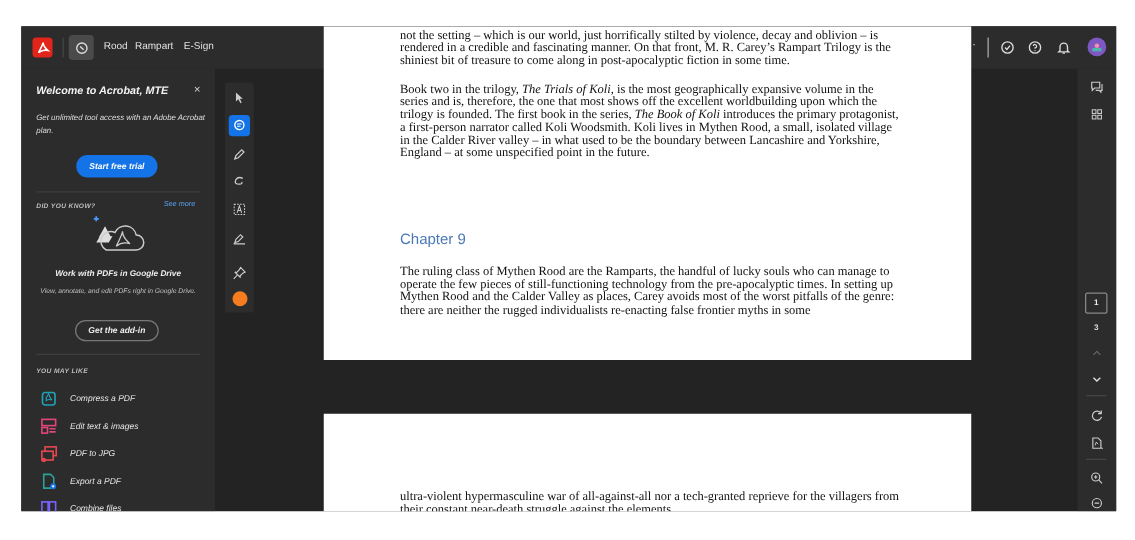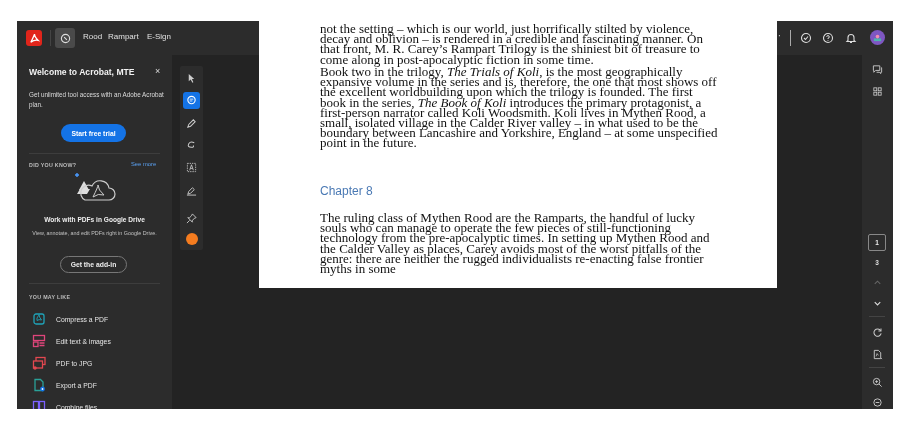--- a/index.html
+++ b/index.html
@@ -19,21 +19,21 @@
   .breadcrumb .file { font-size: 8px; font-weight: bold; color: #fff; }
   .breadcrumb .ext { font-size: 5px; color: #bbb; }
   .top-icon { position: absolute; top: 10px; width: 14px; height: 14px; display: flex; align-items: center; justify-content: center; }
   .top-icon svg { width: 12px; height: 12px; }
   .download-btn { position: absolute; left: 696px; top: 8px; width: 52px; height: 18px; border: 1px solid #d8d8d8; border-radius: 9px; color: #f0f0f0; font-size: 7.5px; font-weight: bold; display: flex; align-items: center; justify-content: center; }
   .more { position: absolute; left: 754px; top: 9px; color: #ccc; font-size: 10px; letter-spacing: 0px; }
   .vsep2 { position: absolute; left: 773px; top: 9px; width: 1px; height: 16px; background: #aaa; }
   .avatar { position: absolute; left: 853px; top: 9px; width: 15px; height: 15px; border-radius: 50%; background: #7e57c2; display: flex; align-items: center; justify-content: center; }
 
   
-  .leftpanel { position: absolute; left: 0; top: 34px; width: 155px; height: 354px; background: #2c2c2c; }
+  .leftpanel { position: absolute; left: 0; top: 34px; width: 155px; height: 354px; background: #2c2c2c; font-style: italic; }
   .lp-title { position: absolute; left: 12px; top: 12px; font-size: 8.6px; font-weight: bold; color: #f2f2f2; }
   .lp-close { position: absolute; left: 138px; top: 11px; font-size: 9px; color: #ddd; }
   .lp-desc { position: absolute; left: 12px; top: 35px; width: 135px; font-size: 6.3px; line-height: 10px; color: #dcdcdc; }
   .trial-btn { position: absolute; left: 44px; top: 69px; width: 65px; height: 18px; background: #1473e6; border-radius: 9px; color: #fff; font-size: 6.8px; font-weight: bold; display: flex; align-items: center; justify-content: center; }
   .lp-divider { position: absolute; left: 12px; width: 131px; height: 1px; background: #3d3d3d; }
   .section-label { position: absolute; left: 12px; font-size: 5.3px; font-weight: bold; color: #bdbdbd; letter-spacing: 0.3px; }
   .see-more { position: absolute; left: 114px; top: 106px; font-size: 5.8px; color: #5aa0f0; }
   .drive-ill { position: absolute; left: 54px; top: 117px; width: 46px; height: 30px; }
   .drive-title { position: absolute; left: 0; top: 161px; width: 155px; text-align: center; font-size: 6.6px; font-weight: bold; color: #eee; }
   .drive-desc { position: absolute; left: 10px; top: 174px; width: 135px; text-align: center; font-size: 5.4px; line-height: 8.5px; color: #c2c2c2; }
@@ -47,21 +47,21 @@
   .toolrail { position: absolute; left: 163px; top: 45px; width: 23px; height: 184px; background: #2c2c2c; border-radius: 2px; }
   .tr-btn { position: absolute; left: 3px; width: 17px; height: 17px; border-radius: 3px; display: flex; align-items: center; justify-content: center; }
   .tr-btn svg { width: 11px; height: 11px; }
   .tr-btn.active { background: #1473e6; }
   .tr-dot { position: absolute; left: 6px; top: 167px; width: 12px; height: 12px; border-radius: 50%; background: #f57c1f; }
 
   
   .page { position: absolute; left: 242px; width: 518px; background: #fff; }
   .page1 { top: 0px; height: 267px; }
   .page2 { top: 310px; height: 80px; }
-  .doc-text { position: absolute; left: 61px; width: 400px; font-family: "Liberation Serif", serif; font-size: 13px; line-height: 10.2px; color: #111; }
+  .doc-text { position: absolute; left: 61px; width: 400px; font-family: "Liberation Serif", serif; font-size: 10px; line-height: 10.2px; color: #111; }
   .doc-text i { font-style: italic; }
   .chapter { position: absolute; left: 61px; top: 163px; font-size: 12px; color: #4a79b4; font-family: "Liberation Sans", sans-serif; }
 
   
   .rightrail { position: absolute; left: 845px; top: 34px; width: 31px; height: 354px; background: #2c2c2c; }
   .rr-icon { position: absolute; left: 8px; width: 14px; height: 14px; display: flex; align-items: center; justify-content: center; }
   .rr-icon svg { width: 11px; height: 11px; }
   .page-box { position: absolute; left: 6px; top: 179px; width: 18px; height: 17px; border: 1px solid #888; border-radius: 2px; color: #eee; font-size: 6.5px; font-weight: bold; display: flex; align-items: center; justify-content: center; }
   .page-total { position: absolute; left: 6px; top: 204px; width: 18px; text-align: center; color: #ddd; font-size: 6.5px; font-weight: bold; }
   .rr-sep { position: absolute; left: 7px; width: 16px; height: 1px; background: #444; }
@@ -264,24 +264,27 @@
       <svg viewBox="0 0 12 12">
           <path d="M7 1 L11 5 L9 6 L6.5 8.5 L7 10 L2 5 L3.5 5.5 L6 3 Z M4 8 L1 11" fill="none" stroke="#ccc" stroke-width="1"></path>
         </svg>
     </div>
     <div class="tr-dot"></div>
   </div>
 
   <div class="page page1">
     <p class="doc-text" style="top:3px">not the setting – which is our world, just horrifically stilted by violence, decay and oblivion – is rendered in a credible and fascinating manner. On that front, M. R. Carey’s Rampart Trilogy is the shiniest bit of treasure to come along in post-apocalyptic fiction in some time.</p>
     <p class="doc-text" style="top:46px"><span>Book two in the trilogy, </span><i>The Trials of Koli</i><span>, is the most geographically expansive volume in the series and is, therefore, the one that most shows off the excellent worldbuilding upon which the trilogy is founded. The first book in the series, </span><i>The Book of Koli</i><span> introduces the primary protagonist, a first-person narrator called Koli Woodsmith. Koli lives in Mythen Rood, a small, isolated village in the Calder River valley – in what used to be the boundary between Lancashire and Yorkshire, England – at some unspecified point in the future.</span></p>
-    <div class="chapter">Chapter 8</div>
+    <div class="chapter">Chapter 9</div>
     <p class="doc-text" style="top:192px">The ruling class of Mythen Rood are the Ramparts, the handful of lucky souls who can manage to operate the few pieces of still-functioning technology from the pre-apocalyptic times. In setting up Mythen Rood and the Calder Valley as places, Carey avoids most of the worst pitfalls of the genre: there are neither the rugged individualists re-enacting false frontier myths in some</p>
   </div>
 
+  <div class="page page2">
+    <p class="doc-text" style="top:62px">ultra-violent hypermasculine war of all-against-all nor a tech-granted reprieve for the villagers from their constant near-death struggle against the elements.</p>
+  </div>
 
   <div class="rightrail">
     <div class="rr-icon" style="top:7px">
       <svg viewBox="0 0 12 12">
           <path d="M1.5 2 H8.5 V7 H4 L2 9 V7 H1.5 Z" fill="none" stroke="#ccc" stroke-width="1"></path>
           <path d="M10 4 H10.5 V9 H9.5 V10.5 L8 9 H5" fill="none" stroke="#ccc" stroke-width="1"></path>
         </svg>
     </div>
     <div class="rr-icon" style="top:29px">
       <svg viewBox="0 0 12 12">

